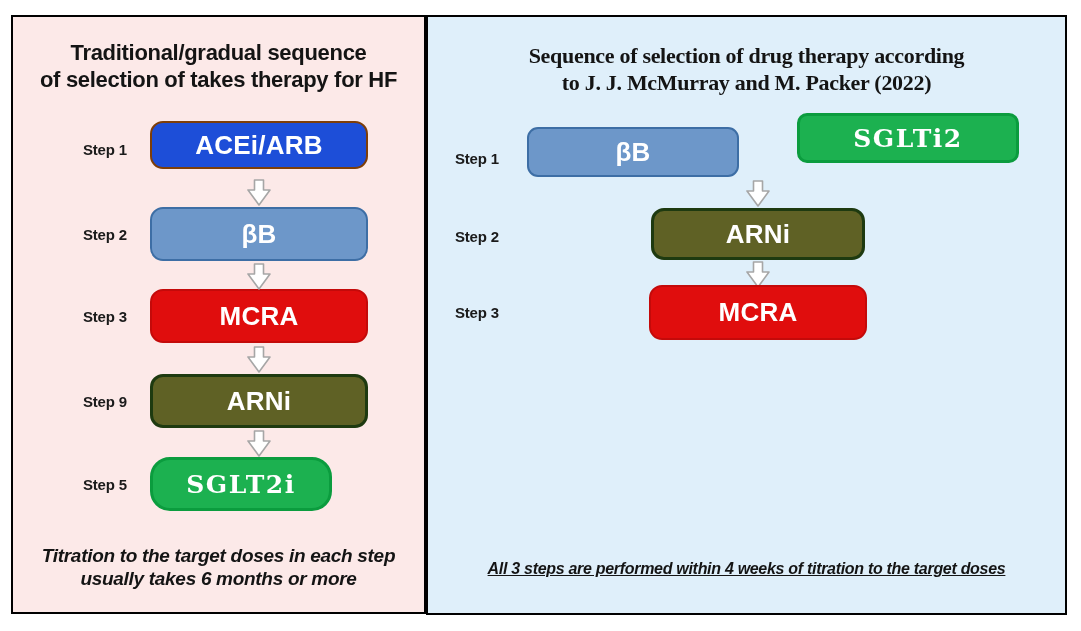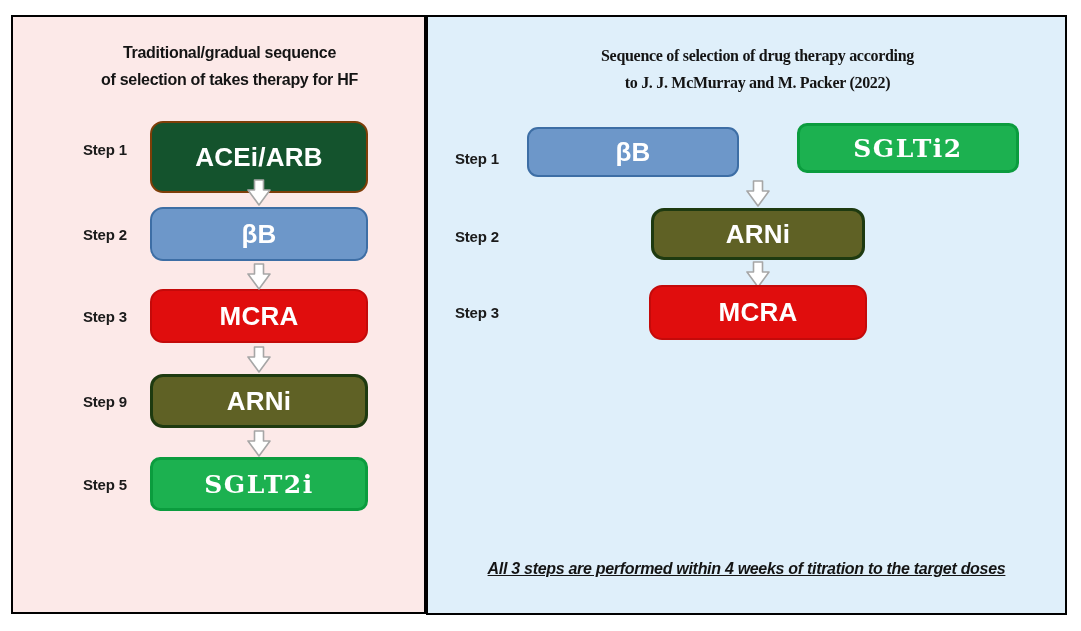--- a/index.html
+++ b/index.html
@@ -7,23 +7,22 @@
     position:relative;width:1081px;height:631px;background:#ffffff;
     font-family:"Liberation Sans", sans-serif;overflow:hidden;
   }
   .panel{
     position:absolute;border:2px solid #000;box-sizing:border-box;
   }
   #left-panel{left:11px;top:15px;width:415px;height:599px;}
   #right-panel{left:426px;top:15px;width:641px;height:600px;}
   .title{
     position:absolute;left:0;width:100%;text-align:center;
-    font-weight:bold;font-size:16px;line-height:27px;color:#141414;
+    font-weight:bold;font-size:22px;line-height:27px;color:#141414;
     letter-spacing:-0.3px;
-    padding-left:11px;
   }
   .step-label{
     position:absolute;width:70px;display:flex;align-items:center;
     font-weight:bold;font-size:15px;color:#1a1a1a;letter-spacing:-0.2px;
   }
   .drug-box{
     position:absolute;display:flex;align-items:center;justify-content:center;
     color:#ffffff;font-weight:bold;border-style:solid;box-sizing:border-box;
     border-radius:13px;
   }
@@ -47,66 +46,70 @@
       <div>Traditional/gradual sequence</div>
       <div>of selection of takes therapy for HF</div>
     </div>
 
     <div class="step-label" style="left:70px;top:104px;height:56px;">Step 1</div>
     <div class="step-label" style="left:70px;top:190px;height:54px;">Step 2</div>
     <div class="step-label" style="left:70px;top:272px;height:54px;">Step 3</div>
     <div class="step-label" style="left:70px;top:357px;height:54px;">Step 9</div>
     <div class="step-label" style="left:70px;top:440px;height:54px;">Step 5</div>
 
-    <div class="drug-box drug-sans" style="left: 137px; top: 104px; width: 218px; height: 72px; border-width: 2px; background-color: #14532d; border-color: rgb(126, 62, 8);">
+    <div class="drug-box drug-sans" style="left: 137px; top: 104px; width: 218px; height: 48px; border-width: 2px; background-color: #1d4ed8; border-color: rgb(126, 62, 8);">
       <span>ACEi/ARB</span>
     </div>
     <div class="drug-box drug-sans" style="left: 137px; top: 190px; width: 218px; height: 54px; border-width: 2px; background-color: rgb(109, 151, 201); border-color: rgb(61, 110, 165);">
       <span>βB</span>
     </div>
     <div class="drug-box drug-sans" style="left: 137px; top: 272px; width: 218px; height: 54px; border-width: 2px; background-color: rgb(224, 13, 13); border-color: rgb(196, 10, 10);">
       <span>MCRA</span>
     </div>
     <div class="drug-box drug-sans" style="left: 137px; top: 357px; width: 218px; height: 54px; border-width: 3px; background-color: rgb(95, 97, 37); border-color: rgb(30, 58, 16);">
       <span>ARNi</span>
     </div>
-    <div class="drug-box drug-serif" style="left: 137px; top: 440px; width: 218px; height: 54px; border-width: 3px; border-radius: 10px; background-color: rgb(28, 177, 80); border-color: rgb(11, 156, 62);">
+    <div class="drug-box drug-serif" style="left: 137px; top: 440px; width: 182px; height: 54px; border-width: 3px; border-radius: 20px; background-color: rgb(28, 177, 80); border-color: rgb(11, 156, 62);">
       <span>SGLT2i</span>
     </div>
 
     <svg class="arrow" style="left:234px;top:162px;" viewBox="0 0 24 27">
       <polygon points="7.5,1 16.5,1 16.5,11 23,11 12,26 1,11 7.5,11" stroke-width="1.6" stroke-linejoin="round" style="fill: rgb(255, 255, 255); stroke: rgb(166, 166, 166);"></polygon>
     </svg>
     <svg class="arrow" style="left:234px;top:246px;" viewBox="0 0 24 27">
       <polygon points="7.5,1 16.5,1 16.5,11 23,11 12,26 1,11 7.5,11" stroke-width="1.6" stroke-linejoin="round" style="fill: rgb(255, 255, 255); stroke: rgb(166, 166, 166);"></polygon>
     </svg>
     <svg class="arrow" style="left:234px;top:329px;" viewBox="0 0 24 27">
       <polygon points="7.5,1 16.5,1 16.5,11 23,11 12,26 1,11 7.5,11" stroke-width="1.6" stroke-linejoin="round" style="fill: rgb(255, 255, 255); stroke: rgb(166, 166, 166);"></polygon>
     </svg>
     <svg class="arrow" style="left:234px;top:413px;" viewBox="0 0 24 27">
       <polygon points="7.5,1 16.5,1 16.5,11 23,11 12,26 1,11 7.5,11" stroke-width="1.6" stroke-linejoin="round" style="fill: rgb(255, 255, 255); stroke: rgb(166, 166, 166);"></polygon>
     </svg>
 
+    <div class="footer" style="top:527px;">
+      <div>Titration to the target doses in each step</div>
+      <div>usually takes 6 months or more</div>
+    </div>
   </div>
 
   <div id="right-panel" class="panel" style="background-color: rgb(223, 239, 250); border-color: rgb(0, 0, 0);">
 
     <div class="title" style="top:25px;font-family:Liberation Serif, serif;">
       <div>Sequence of selection of drug therapy according</div>
       <div>to J. J. McMurray and M. Packer (2022)</div>
     </div>
 
     <div class="step-label" style="left:27px;top:112px;height:58px;">Step 1</div>
     <div class="step-label" style="left:27px;top:191px;height:56px;">Step 2</div>
     <div class="step-label" style="left:27px;top:268px;height:55px;">Step 3</div>
 
     <div class="drug-box drug-sans" style="left: 99px; top: 110px; width: 212px; height: 50px; border-width: 2px; border-radius: 11px; background-color: rgb(109, 151, 201); border-color: rgb(61, 110, 165);">
       <span>βB</span>
     </div>
-    <div class="drug-box drug-serif" style="left: 369px; top: 106px; width: 222px; height: 50px; border-width: 3px; border-radius: 10px; background-color: rgb(28, 177, 80); border-color: rgb(11, 156, 62);">
+    <div class="drug-box drug-serif" style="left: 369px; top: 96px; width: 222px; height: 50px; border-width: 3px; border-radius: 10px; background-color: rgb(28, 177, 80); border-color: rgb(11, 156, 62);">
       <span>SGLTi2</span>
     </div>
 
     <svg class="arrow" style="left:318px;top:163px;" viewBox="0 0 24 27">
       <polygon points="7.5,1 16.5,1 16.5,11 23,11 12,26 1,11 7.5,11" stroke-width="1.6" stroke-linejoin="round" style="fill: rgb(255, 255, 255); stroke: rgb(166, 166, 166);"></polygon>
     </svg>
 
     <div class="drug-box drug-sans" style="left: 223px; top: 191px; width: 214px; height: 52px; border-width: 3px; background-color: rgb(95, 97, 37); border-color: rgb(30, 58, 16);">
       <span>ARNi</span>
     </div>

